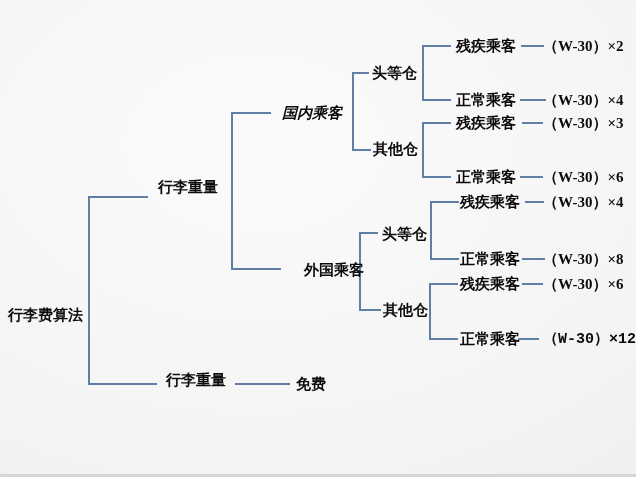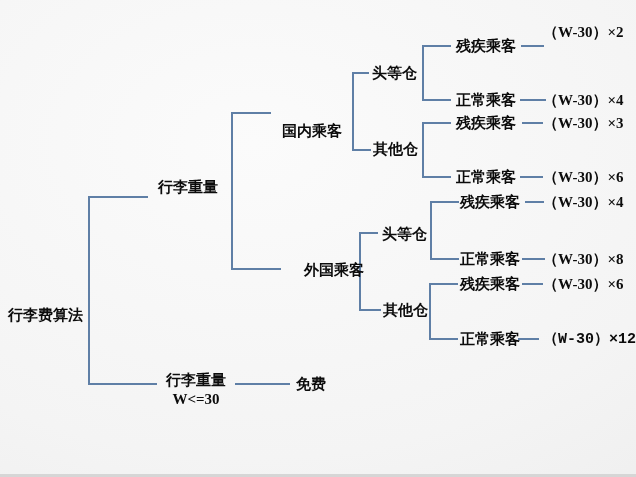--- a/index.html
+++ b/index.html
@@ -107,35 +107,34 @@
   </svg>
 
   <div class="node" style="left:8px; top:291px;margin-top:24px;">行李费算法</div>
 
   <div class="node2" style="left:155px; top:178px; width:66px;">
     <span>行李重量</span>
   </div>
 
   <div class="node2" style="left:163px; top:371px; width:66px;">
     <span>行李重量</span>
-    <span>W&lt;=30</span>
   </div>
 
   <div class="node" style="left:296px; top:384px;">免费</div>
 
-  <div class="node" style="left:282px; top:131px;">国内乘客</div>
+  <div class="node" style="left:282px; top:113px;font-style:italic;">国内乘客</div>
   <div class="node" style="left:304px; top:270px;">外国乘客</div>
 
   <div class="node" style="left:372px; top:73px;">头等仓</div>
   <div class="node" style="left:373px; top:149px;">其他仓</div>
   <div class="node" style="left:382px; top:234px;">头等仓</div>
   <div class="node" style="left:383px; top:310px;">其他仓</div>
 
   <div class="leaf-label" style="left:456px; top:46px;">残疾乘客</div>
-  <div class="leaf-formula" style="top:32px;">（W-30）×2</div>
+  <div class="leaf-formula" style="top:46px;">（W-30）×2</div>
 
   <div class="leaf-label" style="left:456px; top:100px;">正常乘客</div>
   <div class="leaf-formula" style="top:100px;">（W-30）×4</div>
 
   <div class="leaf-label" style="left:456px; top:123px;">残疾乘客</div>
   <div class="leaf-formula" style="top:123px;text-align:center;">（W-30）×3</div>
 
   <div class="leaf-label" style="left:456px; top:177px;">正常乘客</div>
   <div class="leaf-formula" style="top:177px;">（W-30）×6</div>
 

